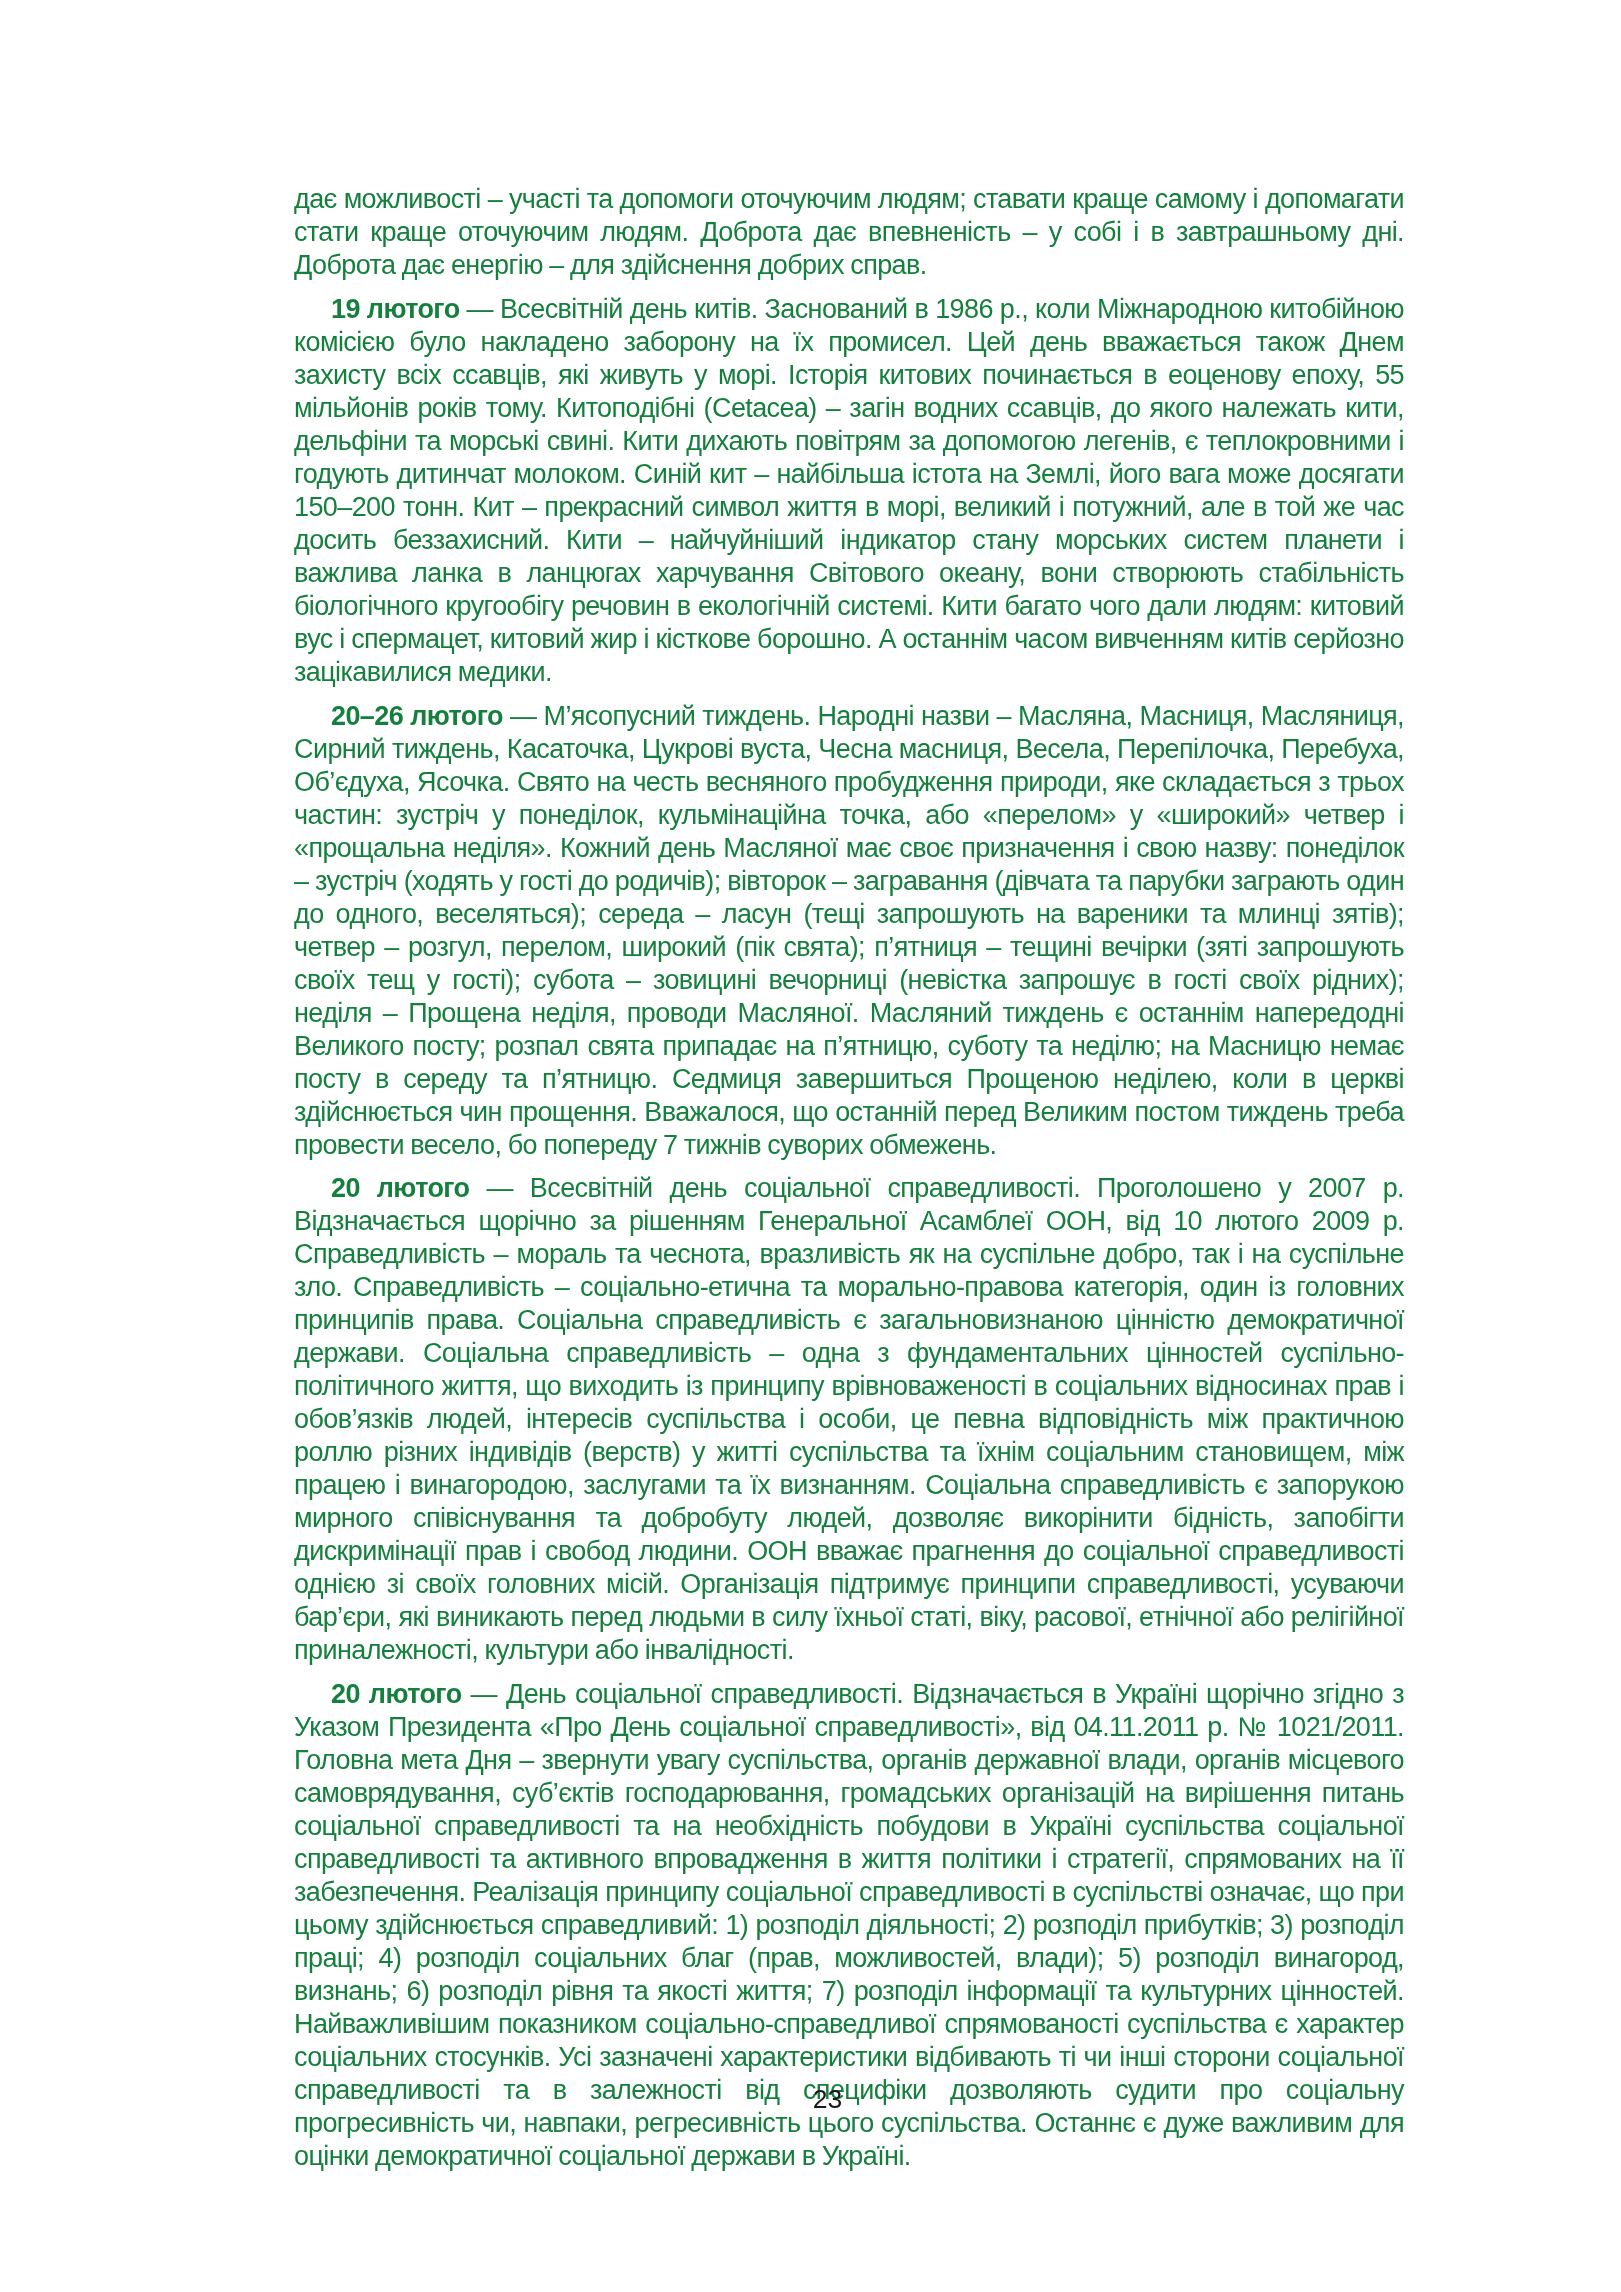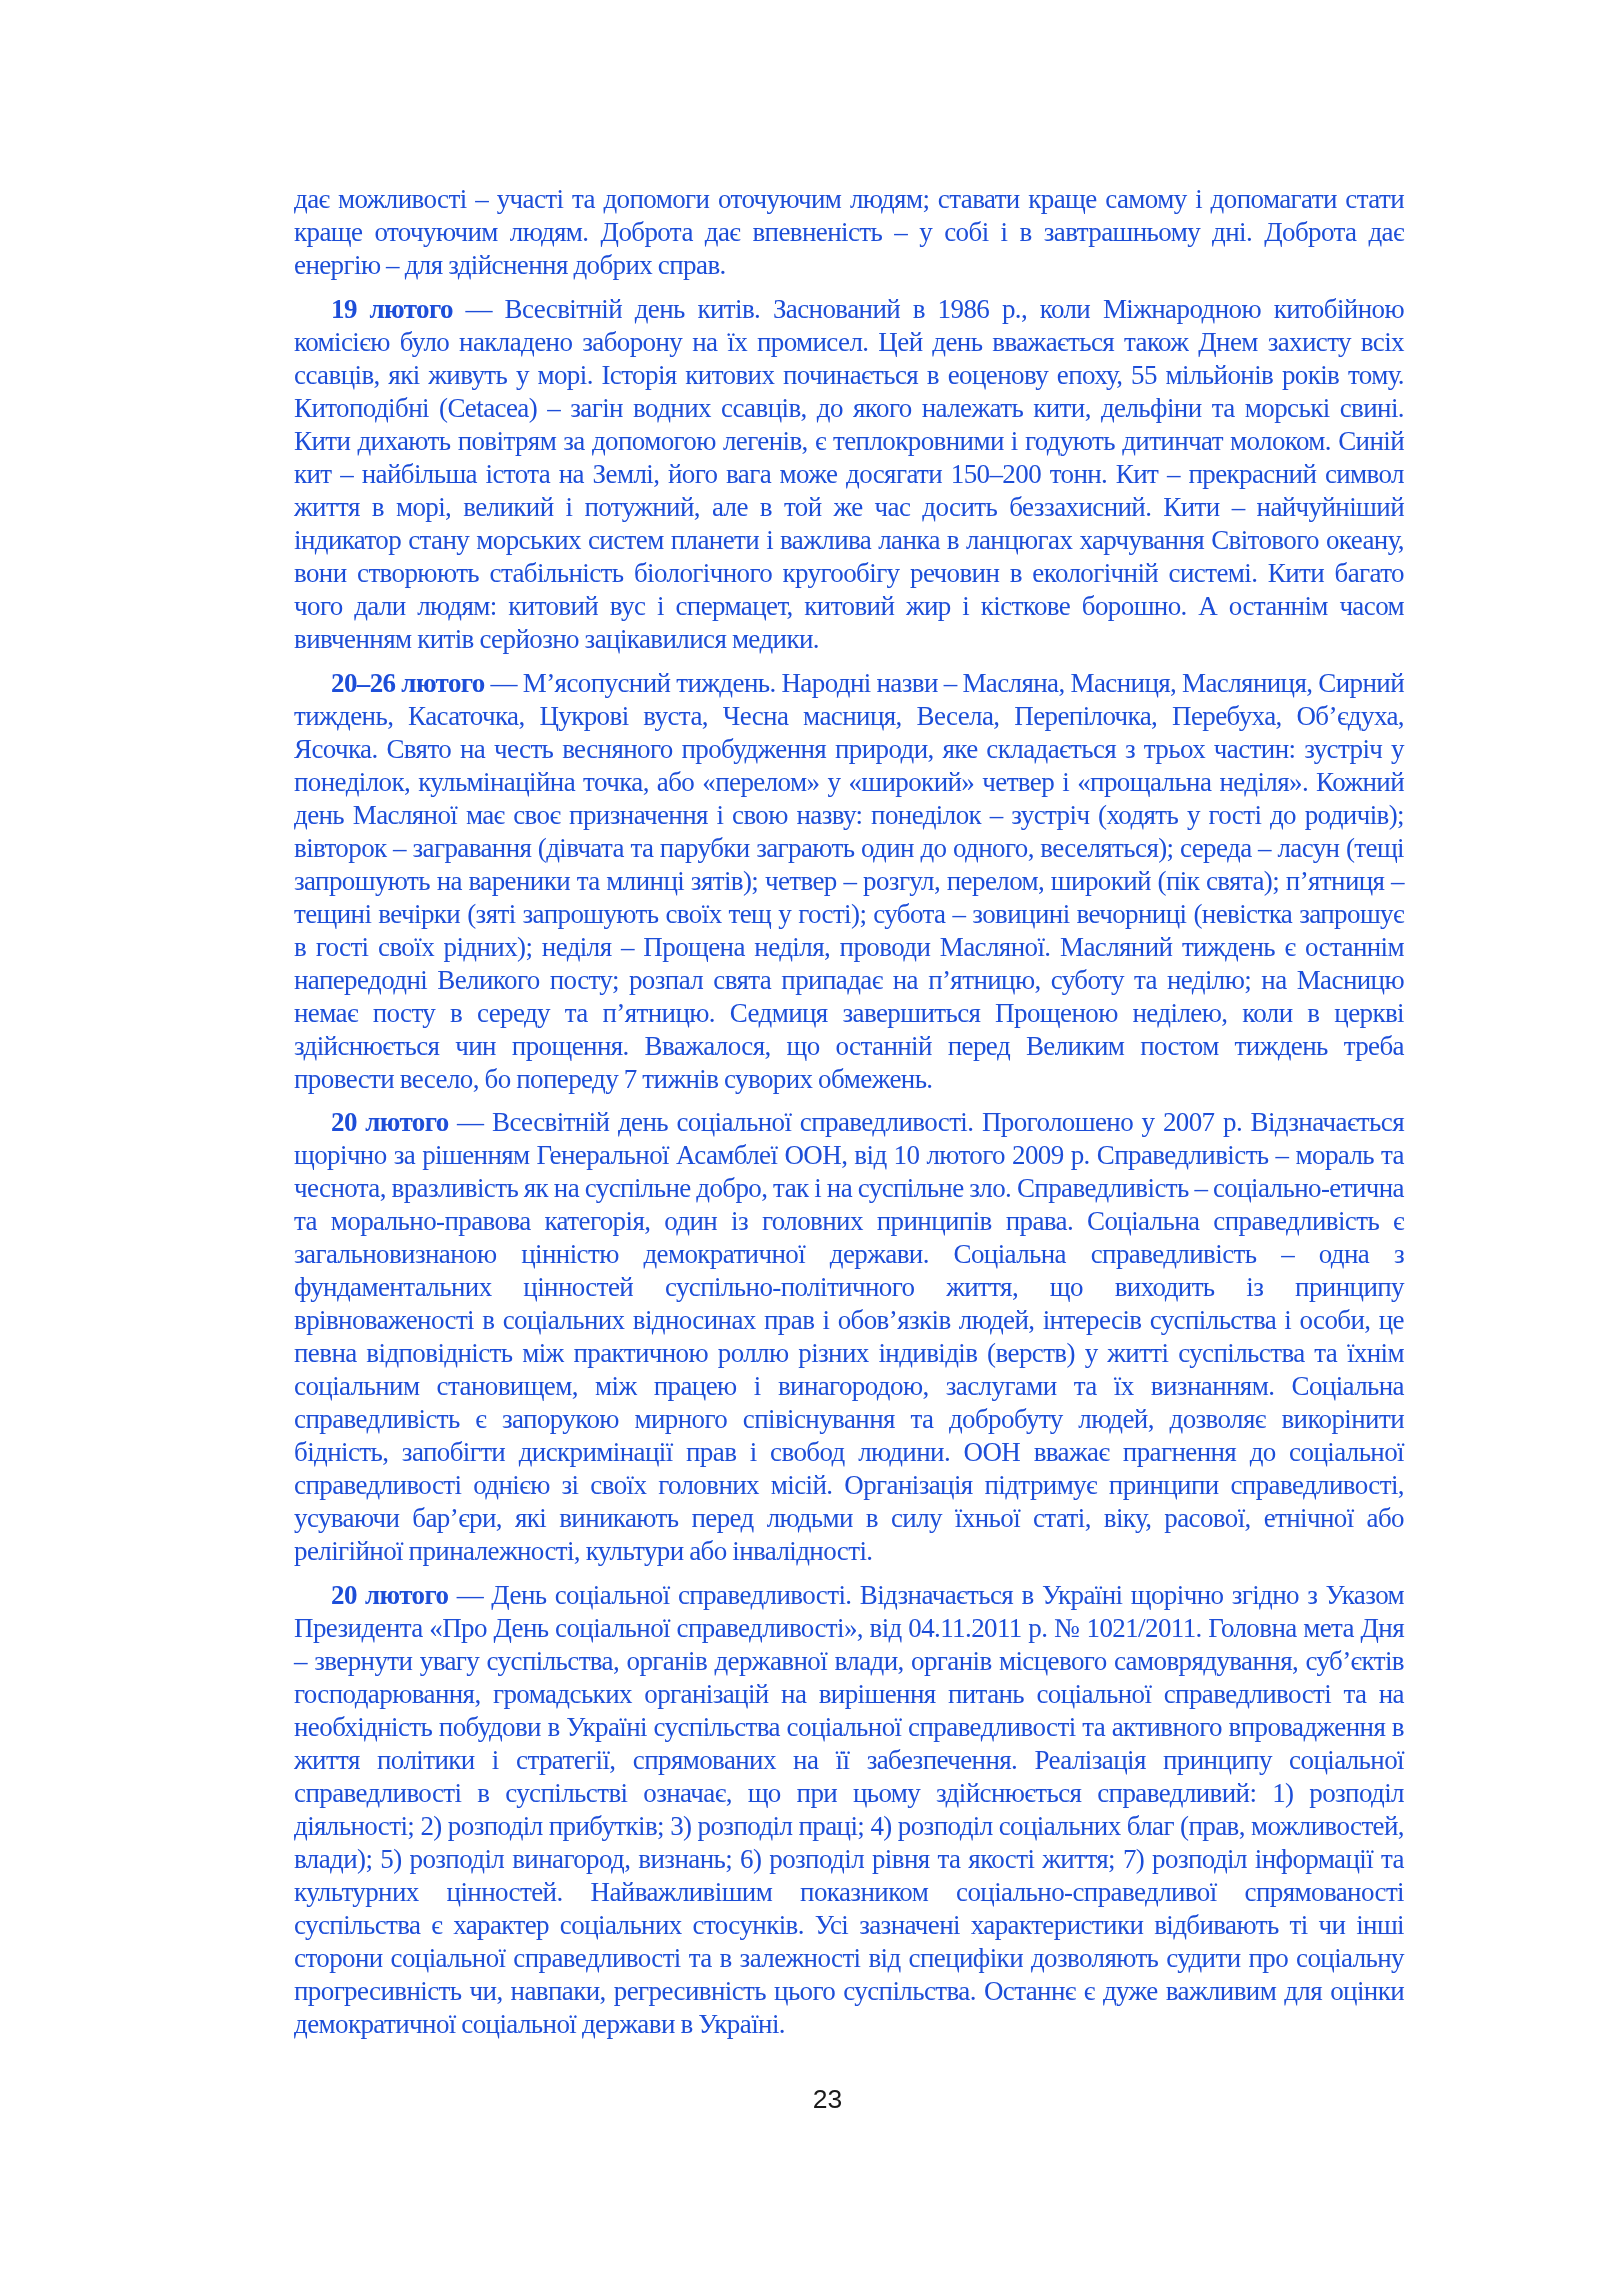--- a/index.html
+++ b/index.html
@@ -2,24 +2,24 @@
 <html><head>
 <meta charset="utf-8">
 <style>
   html, body { margin: 0; padding: 0; background: #ffffff; }
   body { width: 1621px; height: 2293px; position: relative; overflow: hidden; }
   .page {
     position: absolute;
     left: 294px;
     top: 183px;
     width: 1110px;
-    font-family: Liberation Serif, serif;
+    font-family: Liberation Sans, sans-serif;
     font-size: 27px;
     line-height: 33px;
-    color: #1d4ed8;
+    color: #15803d;
     letter-spacing: -0.6px;
     word-spacing: -0.5px;
   }
   .para {
     margin: 0 0 10.8px 0;
     text-align: justify;
     text-align-last: left;
     hyphens: manual;
   }
   .para.indent { text-indent: 37px; }

